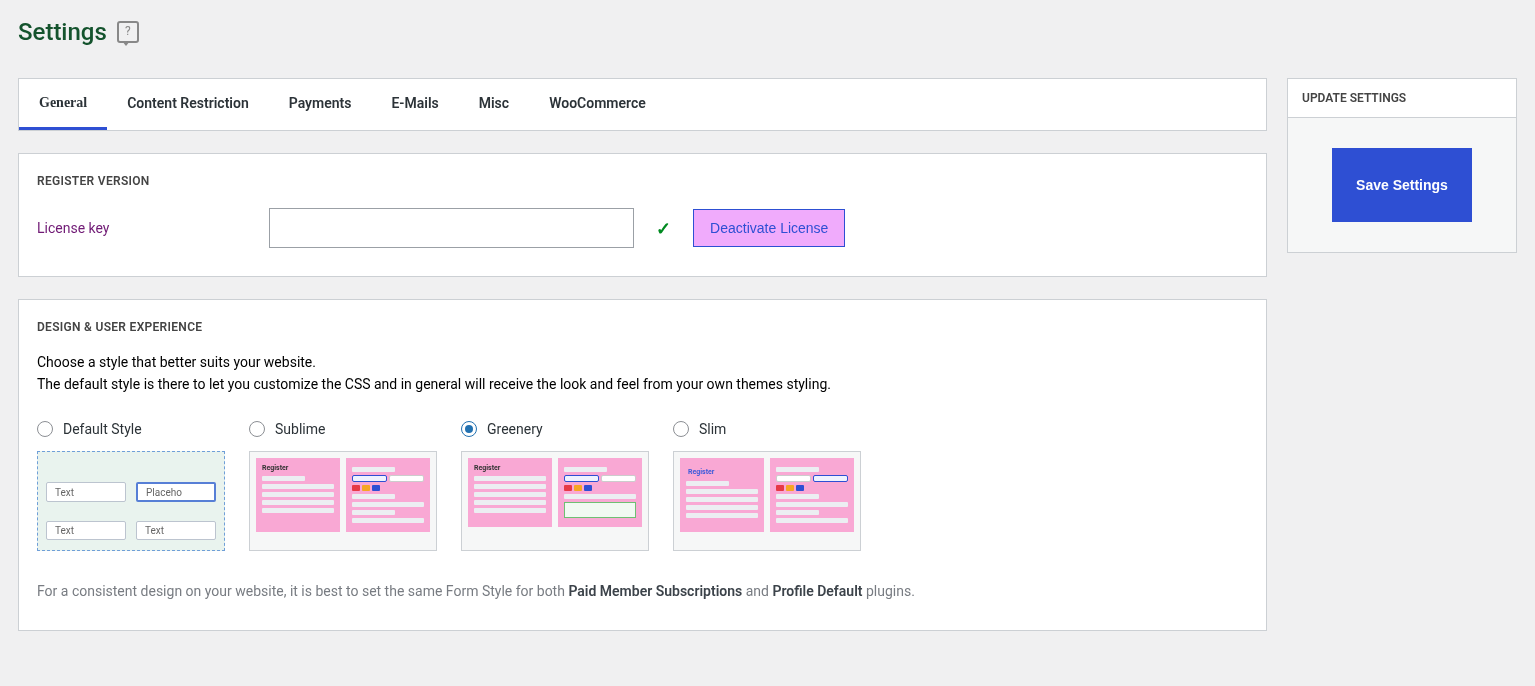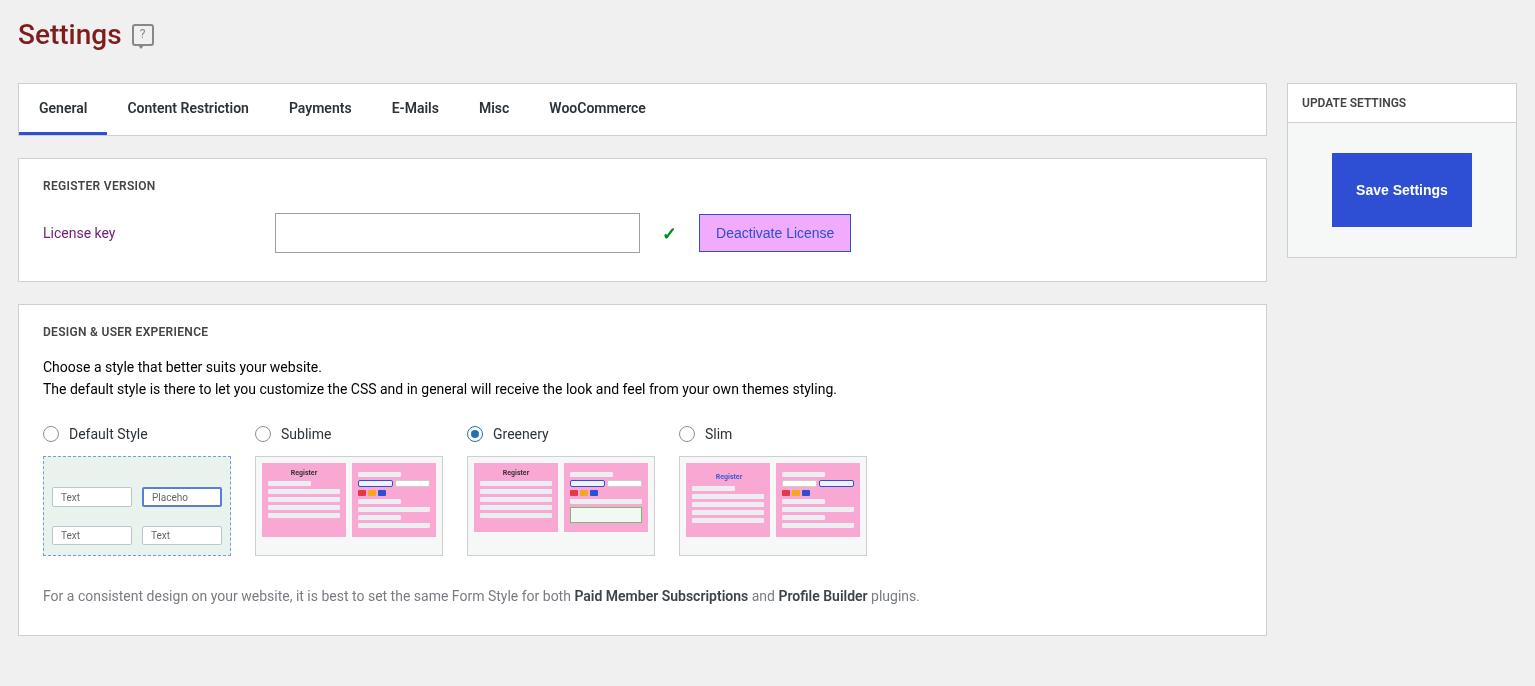--- a/index.html
+++ b/index.html
@@ -10,23 +10,23 @@
       font-size: 14px;
       padding: 18px;
     }
     .page-header {
       display: flex;
       align-items: center;
       gap: 10px;
       margin-bottom: 32px;
     }
     .page-title {
-      font-size: 28px;
+      font-size: 24px;
       font-weight: 500;
-      color: #7f1d1d;
+      color: #14532d;
     }
     .help-icon {
       width: 22px;
       height: 22px;
       border: 2px solid #888;
       border-radius: 3px;
       position: relative;
       display: flex;
       align-items: center;
       justify-content: center;
@@ -65,26 +65,27 @@
     .tab {
       padding: 16px 20px;
       font-size: 14px;
       font-weight: 600;
       color: #2c3338;
       cursor: pointer;
       border-bottom: 3px solid transparent;
     }
     .tab.active {
       border-bottom-color: #2e4fd3;
+      font-family: Liberation Serif, serif;
     }
     .panel {
       background: #fff;
       border: 1px solid #ccd0d4;
       margin-top: 22px;
-      padding: 20px 24px 28px;
+      padding: 20px 18px 28px;
     }
     .section-title {
       font-size: 12px;
       font-weight: 600;
       letter-spacing: 0.3px;
       color: #444;
       margin-bottom: 18px;
     }
     .row {
       display: flex;
@@ -122,21 +123,20 @@
     .desc {
       color: #000000;
       font-size: 14px;
       line-height: 1.55;
       margin: 2px 0 26px;
     }
     .styles {
       display: flex;
       gap: 24px;
       margin-top: 6px;
-      text-align: center;
     }
     .style-col { width: 188px; }
     .radio-row {
       display: flex;
       align-items: center;
       gap: 10px;
       margin-bottom: 14px;
       cursor: pointer;
     }
     .radio {
@@ -402,21 +402,21 @@
                 <div class="pv-line"></div>
                 <div class="pv-line short"></div>
                 <div class="pv-line"></div>
               </div>
             </div>
           </div>
         </div>
       </div>
 
       <p class="footnote">
-        <span>For a consistent design on your website, it is best to set the same Form Style for both </span><b>Paid Member Subscriptions</b><span> and </span><b>Profile Builder</b><span> plugins.</span>
+        <span>For a consistent design on your website, it is best to set the same Form Style for both </span><b>Paid Member Subscriptions</b><span> and </span><b>Profile Default</b><span> plugins.</span>
       </p>
     </div>
 
   </div>
 
   <div class="sidebar">
     <div class="side-panel">
       <div class="side-head">UPDATE SETTINGS</div>
       <div class="side-body">
         <button class="btn-primary">Save Settings</button>

